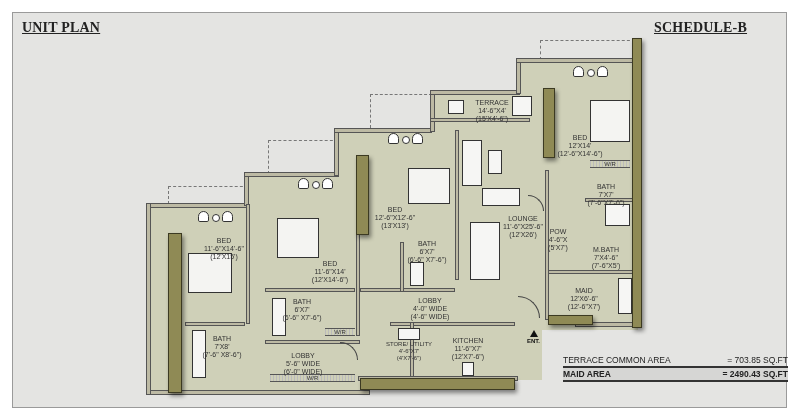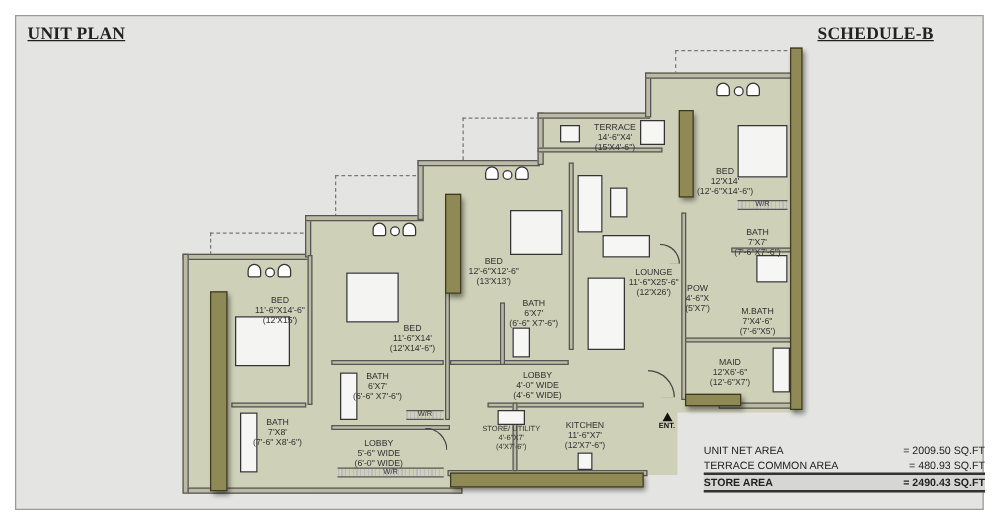--- a/index.html
+++ b/index.html
@@ -206,24 +206,20 @@
     <div>(4'X7'-6")</div>
   </div>
 
 <div class="ent">
   <div style="width:0;height:0;border-left:4px solid transparent;border-right:4px solid transparent;border-bottom:7px solid #111;margin:0 auto 1px;"></div>
   <div>ENT.</div>
 </div>
 
 <div class="area">
   <div class="row">
-      <span class="k">UNIT NET AREA</span>
-      <span class="v">= 2009.50 SQ.FT</span>
-    </div>
-  <div class="row">
       <span class="k">TERRACE COMMON AREA</span>
-      <span class="v">= 480.93 SQ.FT</span>
+      <span class="v">= 703.85 SQ.FT</span>
     </div>
   <div class="row total">
-      <span class="k">STORE AREA</span>
+      <span class="k">MAID AREA</span>
       <span class="v">= 2490.43 SQ.FT</span>
     </div>
 </div>
 
 </body></html>

